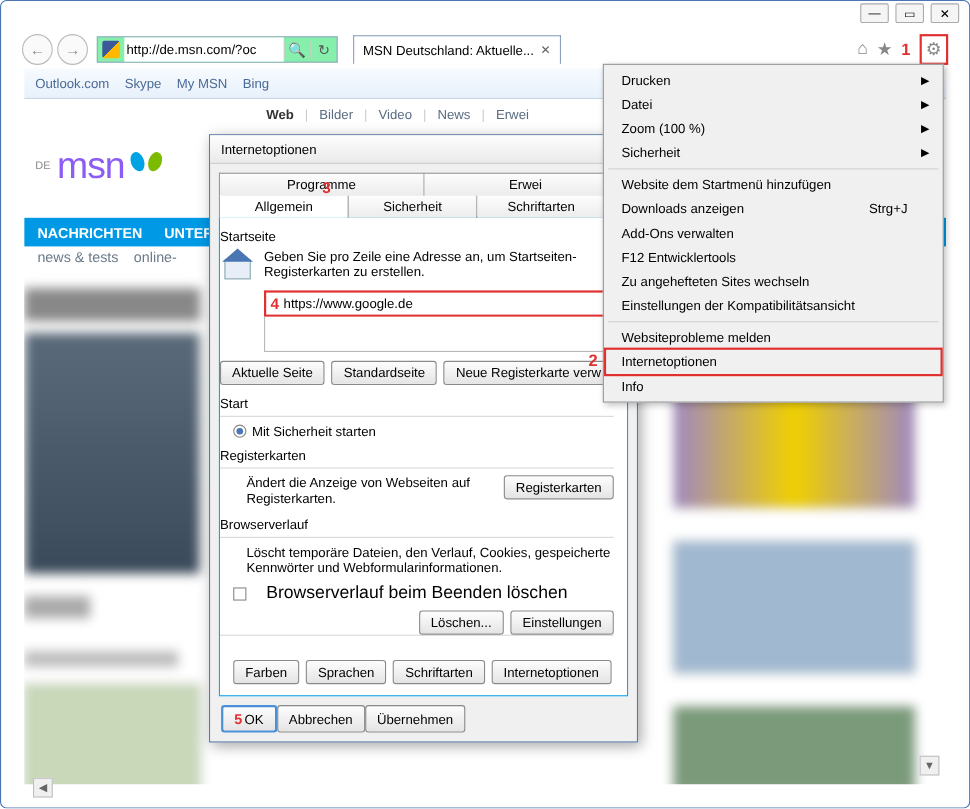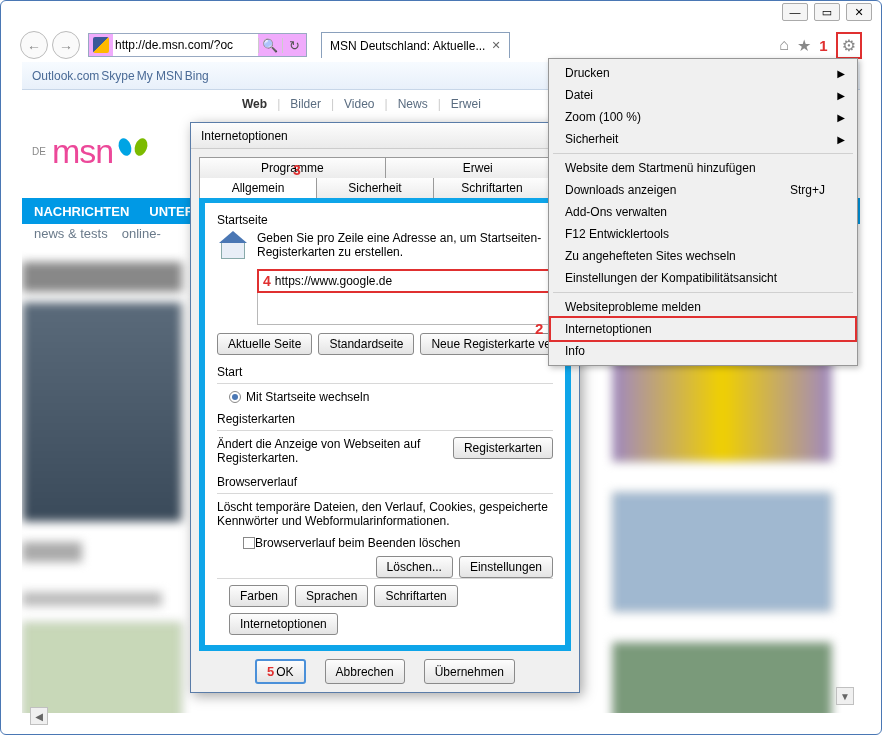--- a/index.html
+++ b/index.html
@@ -3,45 +3,45 @@
 <meta charset="utf-8">
 <style>
 * { box-sizing: border-box; margin: 0; padding: 0; font-family: "Segoe UI", Tahoma, sans-serif; }
 body { background: #fff; width: 882px; height: 735px; position: relative; overflow: hidden; }
 
 
 .window-controls { position: absolute; top: 3px; right: 10px; display: flex; gap: 6px; }
 .win-btn { width: 26px; height: 18px; border: 1px solid #aaa; border-radius: 2px; display: flex; align-items: center; justify-content: center; font-size: 11px; background: #f5f5f5; cursor: pointer; }
 .toolbar { position: absolute; top: 30px; left: 20px; right: 20px; height: 30px; display: flex; align-items: center; gap: 4px; }
 .nav-btn { width: 28px; height: 28px; border: 1px solid #bbb; border-radius: 50%; display: flex; align-items: center; justify-content: center; font-size: 14px; color: #888; background: #fafafa; cursor: pointer; }
-.addr-wrap { display: flex; align-items: center; border: 1px solid #98a9c2; height: 24px; background: #f0abfc; margin-left: 4px; }
+.addr-wrap { display: flex; align-items: center; border: 1px solid #98a9c2; height: 24px; background: #86efac; margin-left: 4px; }
 .favicon { width: 16px; height: 16px; margin: 0 4px; background: linear-gradient(135deg,#3b5998 50%,#ffb900 50%); border-radius: 2px; }
 .addr-input { border: none; height: 22px; width: 145px; font-size: 12px; padding: 0 2px; outline: none; }
 .search-glass { width: 24px; text-align: center; font-size: 13px; color: #555; border-left: 1px solid #ccc; }
 .refresh { width: 24px; text-align: center; font-size: 13px; color: #555; border-left: 1px solid #ccc; }
 .tab { display: flex; align-items: center; border: 1px solid #8aa0bc; border-bottom: none; height: 26px; background: #fff; padding: 0 8px; margin-left: 10px; font-size: 12px; gap: 6px; }
 .tab-close { font-size: 11px; color: #666; cursor: pointer; }
 .ie-icons { margin-left: auto; display: flex; align-items: center; gap: 8px; }
 .ie-home, .ie-star { font-size: 16px; color: #888; cursor: pointer; }
 .marker1 { color: #e03030; font-weight: bold; font-size: 15px; }
 .gear-box { border: 2px solid #e03030; padding: 2px 4px; }
 .gear { font-size: 16px; color: #888; cursor: pointer; }
 
 
 .page { position: absolute; top: 62px; left: 22px; right: 22px; bottom: 22px; overflow: hidden; background: #fff; }
-.topbar { background: linear-gradient(#f7fbff,#e8f0fa); height: 28px; display: flex; align-items: center; padding-left: 10px; gap: 2px; font-size: 12px; color: #4a6a96; border-bottom: 1px solid #c7d6e8; }
+.topbar { background: linear-gradient(#f7fbff,#e8f0fa); height: 28px; display: flex; align-items: center; padding-left: 10px; gap: 14px; font-size: 12px; color: #4a6a96; border-bottom: 1px solid #c7d6e8; }
 .fb-like { margin-left: auto; display: flex; align-items: center; gap: 0; margin-right: 40px; }
 .fb-btn { background: #3b5998; color: #fff; font-size: 11px; padding: 2px 6px; display: flex; align-items: center; gap: 4px; }
 .fb-count { border: 1px solid #b8c4d6; background: #fff; font-size: 11px; padding: 2px 6px; color: #4a6a96; }
 .subnav { height: 28px; display: flex; align-items: center; padding-left: 220px; gap: 10px; font-size: 12px; color: #5a6c80; }
 .subnav .active { color: #333; font-weight: bold; }
 .subnav .sep { color: #ccc; }
 .logo-row { position: absolute; top: 70px; left: 10px; display: flex; align-items: center; gap: 6px; }
 .de-label { font-size: 10px; color: #888; }
-.msn-logo { font-size: 34px; font-weight: 300; color: #ec4899; letter-spacing: -1px; }
+.msn-logo { font-size: 34px; font-weight: 300; color: #8b5cf6; letter-spacing: -1px; }
 .butterfly { width: 28px; height: 28px; position: relative; }
 .butterfly::before, .butterfly::after { content:''; position:absolute; width:12px; height:18px; border-radius:50% 50% 50% 50%; }
 .butterfly::before { left:0; background:#00a4e4; transform:rotate(-20deg); }
 .butterfly::after { right:0; background:#7cbb00; transform:rotate(20deg); }
 .bluebar { position: absolute; top: 136px; left: 0; right: 0; height: 26px; background: #0099e5; color: #fff; font-size: 13px; font-weight: bold; display: flex; align-items: center; padding-left: 12px; gap: 20px; }
 .graylinks { position: absolute; top: 164px; left: 0; display: flex; gap: 14px; font-size: 13px; color: #6a7a8a; padding-left: 12px; }
 .content-area { position: absolute; top: 200px; left: 0; right: 0; bottom: 0; }
 .blur { filter: blur(5px); position: absolute; }
 .thumb { background: #ccc; border: 1px solid #aaa; }
 
@@ -56,44 +56,44 @@
 
 
 .dialog { position: absolute; top: 122px; left: 190px; width: 390px; background: #f0f0f0; border: 1px solid #5a7ca8; box-shadow: 3px 3px 12px rgba(0,0,0,0.35); z-index: 30; font-size: 12px; }
 .dlg-title { height: 26px; background: linear-gradient(#fdfdfd,#eaeaea); border-bottom: 1px solid #ccc; display: flex; align-items: center; padding-left: 10px; font-size: 12px; }
 .dlg-tabs-area { padding: 8px 8px 0 8px; }
 .tab-row { display: flex; }
 .dlg-tab { border: 1px solid #9a9a9a; border-bottom: none; background: linear-gradient(#fdfdfd,#ececec); padding: 3px 0; font-size: 12px; text-align: center; cursor: pointer; flex: 1; }
 .dlg-tab + .dlg-tab { border-left: none; }
 .dlg-tab.active { background: #fff; position: relative; z-index: 2; }
 .tab-row2 .dlg-tab { border-top: none; }
-.dlg-body { border: 6px solid #0ea5e9; background: #fff; padding: 10px 12px 10px 12px; margin-top: -1px; }
+.dlg-body { border: 1px solid #0ea5e9; background: #fff; padding: 10px 12px 10px 0; margin-top: -1px; }
 .section-label { font-size: 12px; margin-bottom: 4px; }
 .section-line { height: 1px; background: #d8d8d8; margin-bottom: 6px; }
 .startseite-row { display: flex; gap: 8px; }
 .home-icon { width: 32px; height: 32px; position: relative; flex-shrink: 0; }
 .home-icon::before { content: ''; position: absolute; top: 10px; left: 4px; width: 22px; height: 16px; background: #e8eef7; border: 1px solid #8aa; }
 .home-icon::after { content: ''; position: absolute; top: 0; left: 2px; width: 0; height: 0; border-left: 14px solid transparent; border-right: 14px solid transparent; border-bottom: 12px solid #4a77b4; }
 .hp-text { font-size: 12px; line-height: 14px; }
 .hp-input-wrap { margin-top: 6px; margin-left: 40px; border: 2px solid #e03030; padding: 2px 4px; display: flex; align-items: center; gap: 4px; }
 .marker4 { color: #e03030; font-weight: bold; font-size: 14px; }
 .hp-input { border: none; font-size: 12px; outline: none; flex: 1; font-family: inherit; }
 .hp-textarea-rest { margin-left: 40px; border: 1px solid #b8b8b8; border-top: none; height: 32px; background: #fff; }
 .btn-row { display: flex; gap: 6px; margin-top: 8px; }
 .dlg-btn { border: 1px solid #8a8a8a; background: linear-gradient(#fdfdfd,#e4e4e4); padding: 3px 10px; font-size: 12px; border-radius: 3px; cursor: pointer; white-space: nowrap; }
 .radio-row { display: flex; align-items: center; gap: 5px; margin: 3px 0 3px 12px; font-size: 12px; }
 .radio { width: 12px; height: 12px; border: 1px solid #888; border-radius: 50%; display: inline-flex; align-items: center; justify-content: center; }
 .radio.checked::after { content: ''; width: 6px; height: 6px; background: #4a77b4; border-radius: 50%; }
 .regcard-row { display: flex; align-items: flex-start; justify-content: space-between; gap: 10px; }
-.regcard-text { font-size: 12px; line-height: 14px; margin-left: 0; }
-.check-row { display: flex; align-items: center; gap: 0; margin-left: 26px; font-size: 12px; }
+.regcard-text { font-size: 12px; line-height: 14px; margin-left: 24px; }
+.check-row { display: flex; align-items: center; gap: 18px; margin-left: 12px; font-size: 16px; }
 .checkbox { width: 12px; height: 12px; border: 1px solid #888; background: #fff; }
 .right-btns { display: flex; gap: 6px; justify-content: flex-end; margin-top: 6px; }
-.four-btns { display: flex; gap: 6px; margin-top: 6px; margin-left: 12px; flex-wrap: wrap; }
-.dlg-footer { display: flex; justify-content: center; gap: 19px; padding: 8px 10px; }
+.four-btns { display: flex; gap: 6px; margin-top: 22px; margin-left: 12px; flex-wrap: wrap; }
+.dlg-footer { display: flex; justify-content: flex-start; gap: 0; padding: 8px 10px; }
 .ok-btn { border: 2px solid #4a90d9; }
 .marker3 { position: absolute; color: #e03030; font-weight: bold; font-size: 14px; }
 .marker5 { color: #e03030; font-weight: bold; font-size: 13px; margin-right: 2px; }
 
 .scroll-arrows { position: absolute; display: flex; flex-direction: column; gap: 2px; }
 .scr-btn { width: 18px; height: 18px; border: 1px solid #c0c0c0; background: #f0f0f0; font-size: 10px; display: flex; align-items: center; justify-content: center; color: #666; }
 
 .outer-border { position: absolute; inset: 0; border: 1px solid #4a77b4; border-radius: 6px; pointer-events: none; }
 </style>
 </head>
@@ -260,21 +260,21 @@
       <div class="btn-row">
         <button class="dlg-btn">Aktuelle Seite</button>
         <button class="dlg-btn">Standardseite</button>
         <button class="dlg-btn">Neue Registerkarte verw</button>
       </div>
 
       <div class="section-label" style="margin-top:10px;">Start</div>
       <div class="section-line"></div>
       <div class="radio-row">
         <span class="radio checked"></span>
-        <span>Mit Startseite wechseln</span>
+        <span>Mit Sicherheit starten</span>
       </div>
 
       <div class="section-label" style="margin-top:8px;">Registerkarten</div>
       <div class="section-line"></div>
       <div class="regcard-row">
         <div class="regcard-text">Ändert die Anzeige von Webseiten auf Registerkarten.</div>
         <button class="dlg-btn">Registerkarten</button>
       </div>
 
       <div class="section-label" style="margin-top:10px;">Browserverlauf</div>

